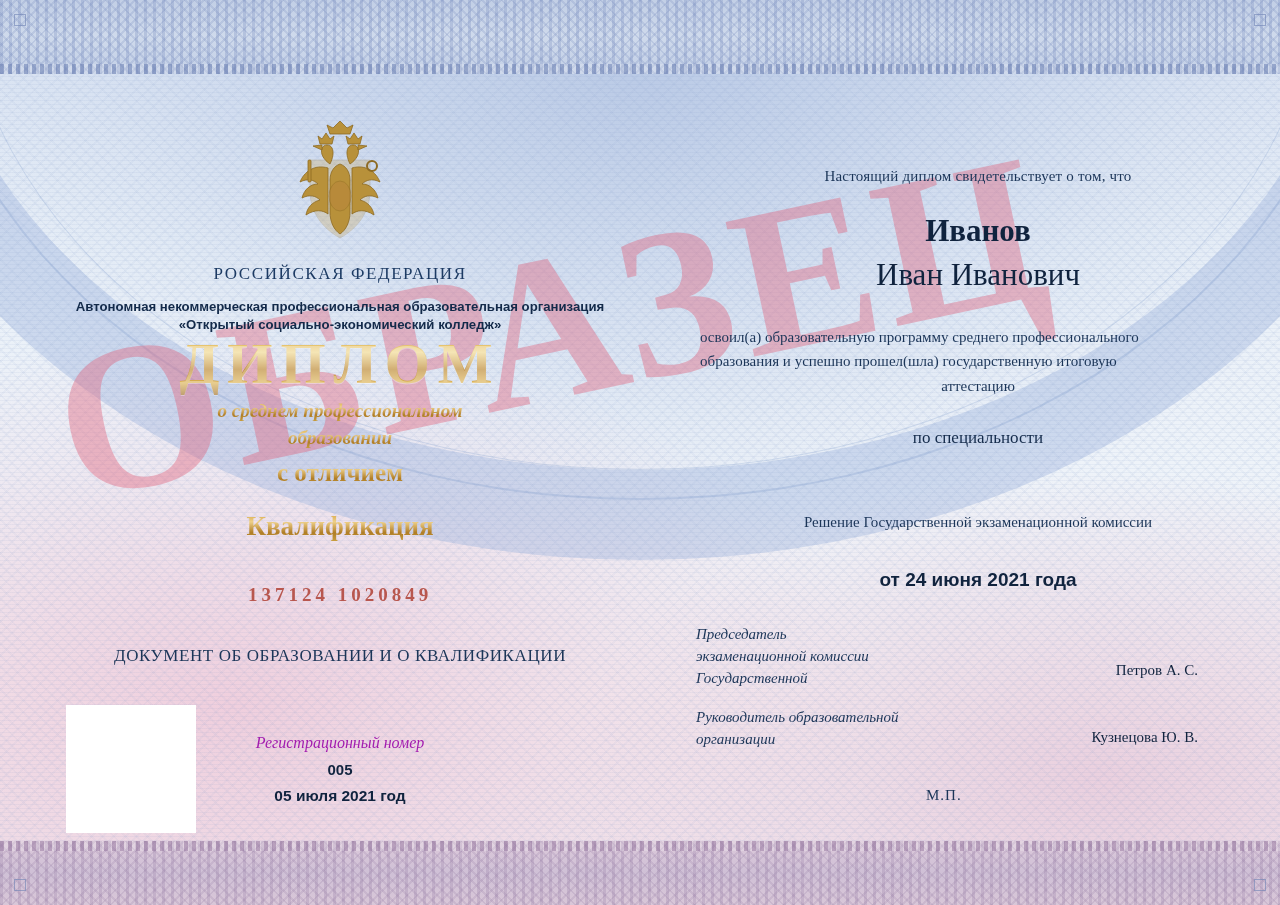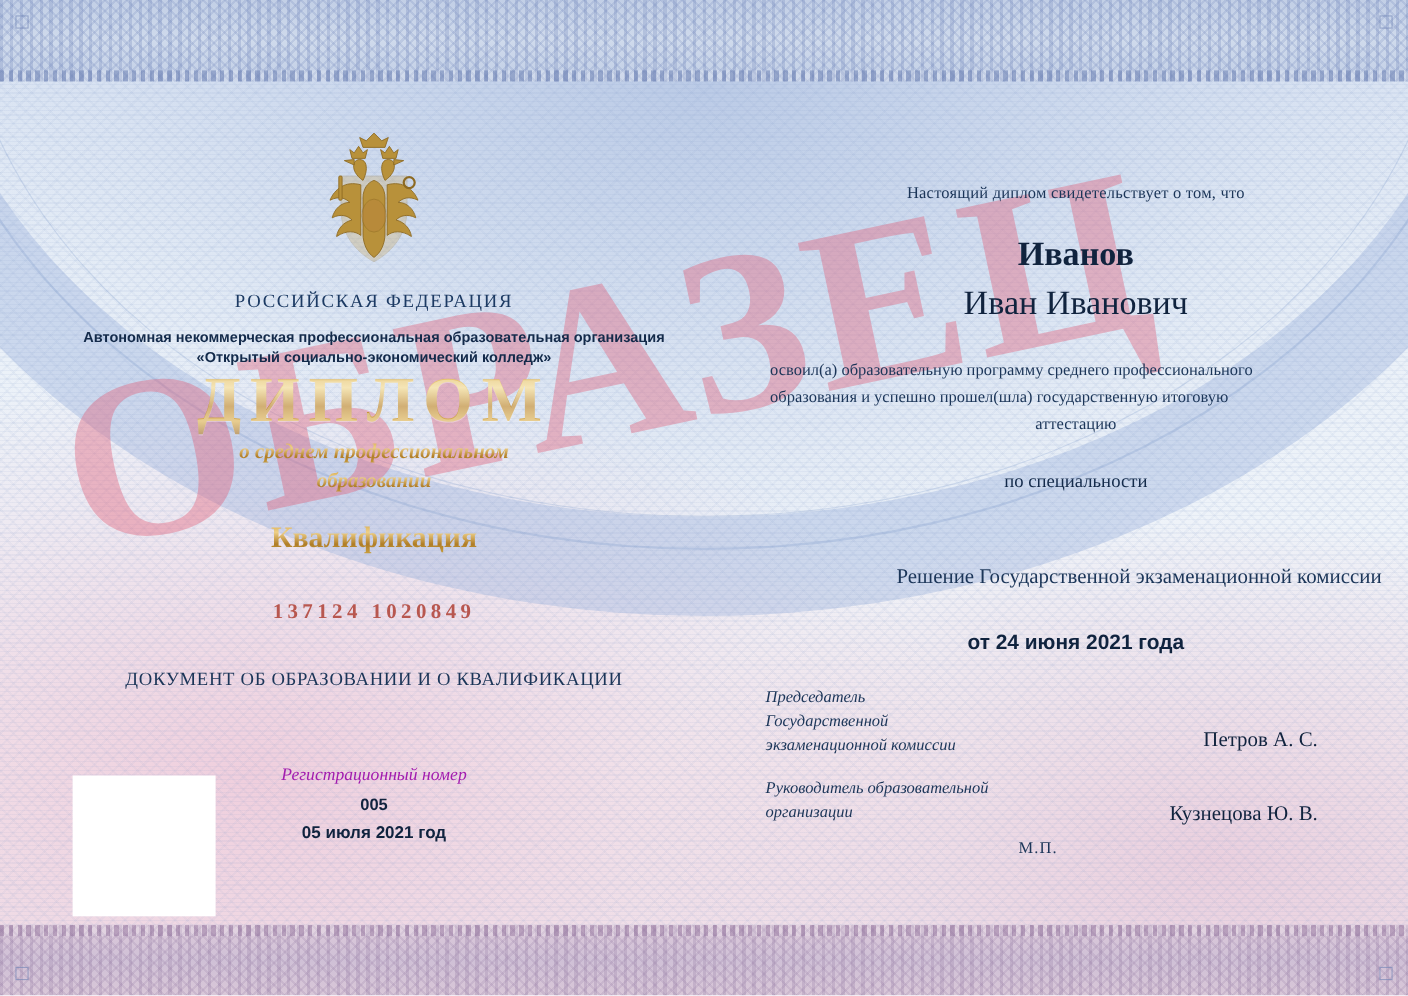--- a/index.html
+++ b/index.html
@@ -304,22 +304,22 @@
   .r-body .ind { display: block; }
   .r-body .center { display: block; text-align: center; }
   .r-spec {
     margin-top: 30px;
     text-align: center;
     font-size: 17px;
     color: #132a4a;
   }
   .r-decision {
     margin-top: 66px;
-    text-align: right;
-    font-size: 19px;
+    text-align: center;
+    font-size: 15px;
     color: #1b3558;
   }
   .r-date {
     margin-top: 38px;
     text-align: center;
     font-family: "Liberation Sans", sans-serif;
     font-size: 19px;
     font-weight: 700;
     color: #10233e;
   }
@@ -338,26 +338,27 @@
     font-size: 15px;
     font-style: italic;
     line-height: 1.45;
     color: #1b3558;
     width: 330px;
   }
   .sign-name {
     position: absolute;
     right: 38px;
     top: 38px;
-    font-size: 19px;
+    font-size: 15px;
     color: #10233e;
     white-space: nowrap;
   }
   .sign-row.second .sign-name { top: 22px; }
   .mp {
+    margin-top: 24px;
     margin-left: 230px;
     font-size: 15px;
     color: #1b3558;
     letter-spacing: 1px;
   }
 </style>
 </head>
 <body>
 
 <div class="page">
@@ -413,20 +414,21 @@
         </g>
       </svg>
 
       <div class="rf-title">РОССИЙСКАЯ ФЕДЕРАЦИЯ</div>
       <div class="org-line">Автономная некоммерческая профессиональная образовательная организация</div>
       <div class="org-line">«Открытый социально-экономический колледж»</div>
 
       <div class="diplom">ДИПЛОМ</div>
       <div class="sub1">о среднем профессиональном</div>
       <div class="sub1">образовании</div>
+      <div class="sub2">с отличием</div>
 
       <div class="qualif">Квалификация</div>
 
       <div class="serial">137124  1020849</div>
 
       <div class="doc-kind">ДОКУМЕНТ ОБ ОБРАЗОВАНИИ И О КВАЛИФИКАЦИИ</div>
 
       <div class="reg-label">Регистрационный номер</div>
       <div class="reg-value">005</div>
 
@@ -450,22 +452,22 @@
       <div class="r-spec">по специальности</div>
 
       <div class="r-decision">Решение Государственной экзаменационной комиссии</div>
       <div class="r-date">от 24 июня 2021 года</div>
     </div>
 
     <div class="sign-block">
       <div class="sign-row first">
         <div class="sign-role">
           <div>Председатель</div>
+          <div>экзаменационной комиссии</div>
           <div>Государственной</div>
-          <div>экзаменационной комиссии</div>
         </div>
         <div class="sign-name">Петров А. С.</div>
       </div>
 
       <div class="sign-row second" style="margin-top:18px;">
         <div class="sign-role">
           <div>Руководитель образовательной</div>
           <div>организации</div>
         </div>
         <div class="sign-name">Кузнецова Ю. В.</div>

